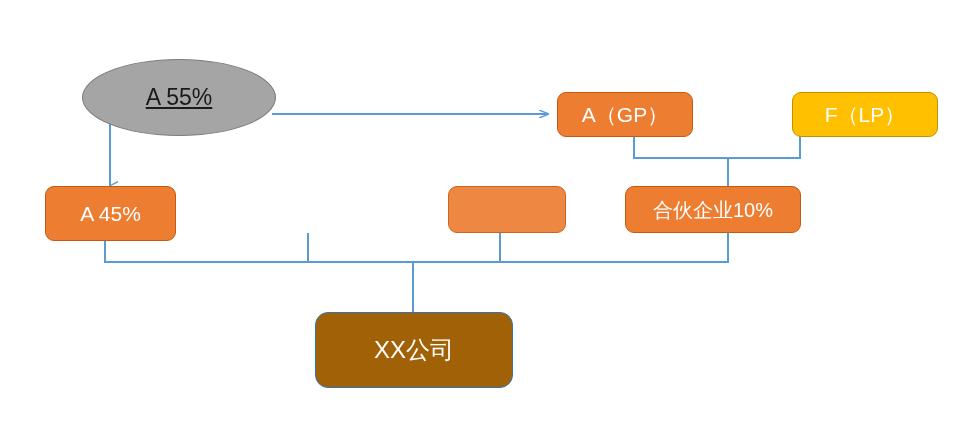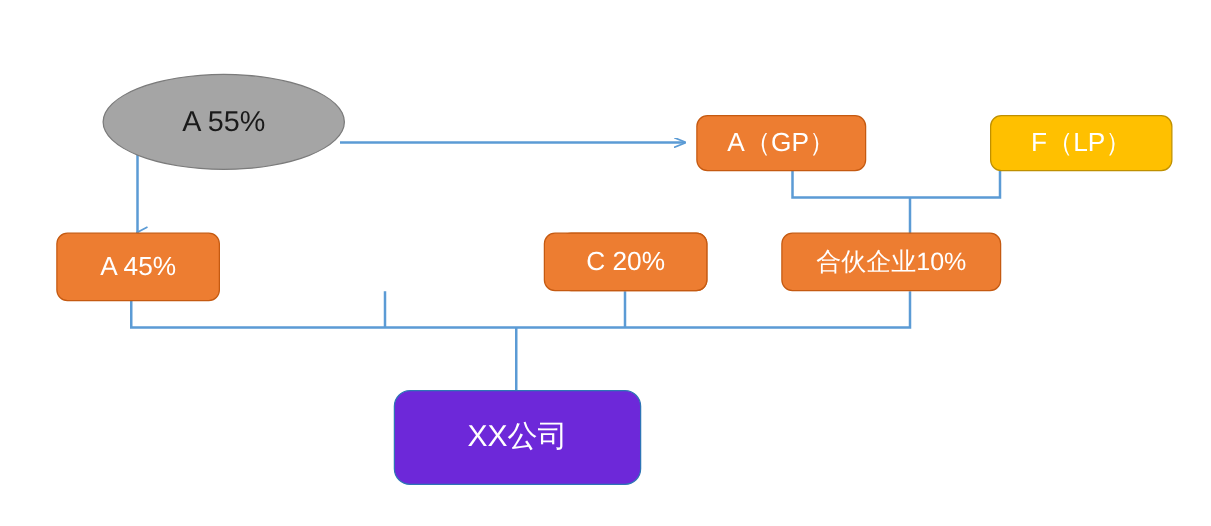--- a/index.html
+++ b/index.html
@@ -41,28 +41,29 @@
   }
   .orange {
     background: #ED7D31;
     border: 1.3px solid #C55A11;
   }
   .yellow {
     background: #FFC000;
     border: 1.3px solid #BF9000;
   }
   .blue {
-    background: #6d28d9;
+    background: #a16207;
     border: 1.3px solid #2E75B6;
   }
   .ellipse {
     background: #A5A5A5;
     border: 1.6px solid #7B7B7B;
     border-radius: 50%;
     color: #1a1a1a;
+    text-decoration: underline;
   }
   .ghost {
     z-index: 4;
     opacity: 0.92;
   }
 </style>
 </head>
 <body>
 
 <div id="canvas">
@@ -104,23 +105,20 @@
 
   <div class="node rounded yellow" style="left:792px; top:92px; width:146px; height:45px; font-size:21px;">
     <span>F（LP）</span>
   </div>
 
   <div class="node rounded orange" style="left:45px; top:186px; width:131px; height:55px; font-size:21px;">
     <span>A  45%</span>
   </div>
 
 
-  <div class="node rounded orange" style="left:435px; top:186px; width:131px; height:47px; font-size:21px;">
-    <span>C  20%</span>
-  </div>
 
   <div class="node rounded orange" style="left:625px; top:186px; width:176px; height:47px; font-size:20px;text-align:center;">
     <span>合伙企业10%</span>
   </div>
 
   <div class="node rounded blue" style="left:315px; top:312px; width:198px; height:76px; font-size:24px; border-radius:13px;">
     <span>XX公司</span>
   </div>
 
 </div>

